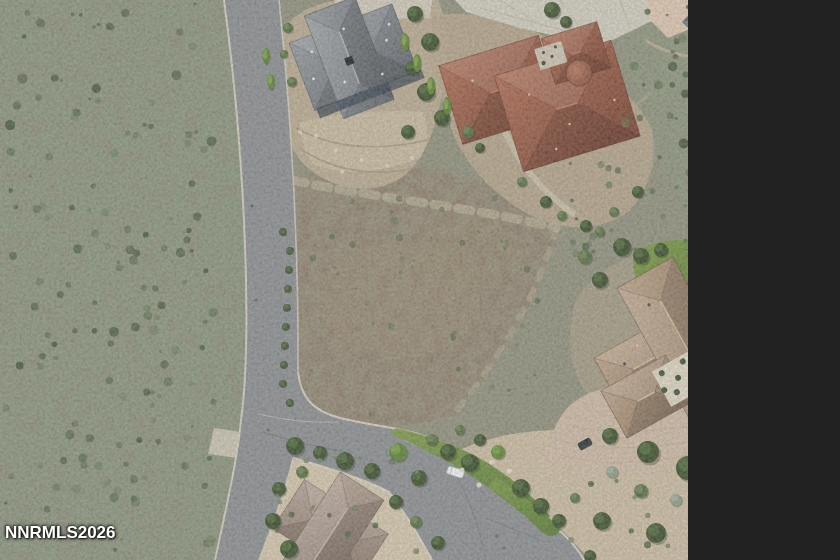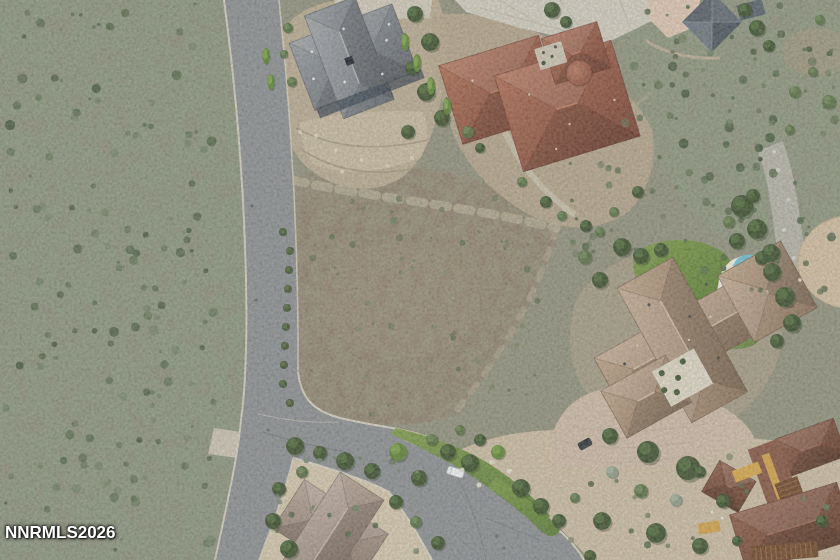--- a/index.html
+++ b/index.html
@@ -1,16 +1,16 @@
 <!DOCTYPE html>
 <html><head>
 <meta charset="utf-8">
 <style>
   html,body{margin:0;padding:0;background:#222;}
-  .stage{position:relative;width:840px;height:560px;overflow:hidden;background:#6d28d9;
+  .stage{position:relative;width:688px;height:560px;overflow:hidden;background:#6d28d9;
          font-family:"Liberation Sans",sans-serif;}
   .stage svg{position:absolute;left:0;top:0;display:block;}
   .watermark{position:absolute;left:5px;top:523px;font:700 17px "Liberation Sans",sans-serif;
              color:#fff;letter-spacing:0px;
              text-shadow:0 0 4px rgba(0,0,0,.95),1px 1px 2px rgba(0,0,0,.85),-1px -1px 2px rgba(0,0,0,.5);
              user-select:none;}
 </style>
 </head>
 <body>
 

